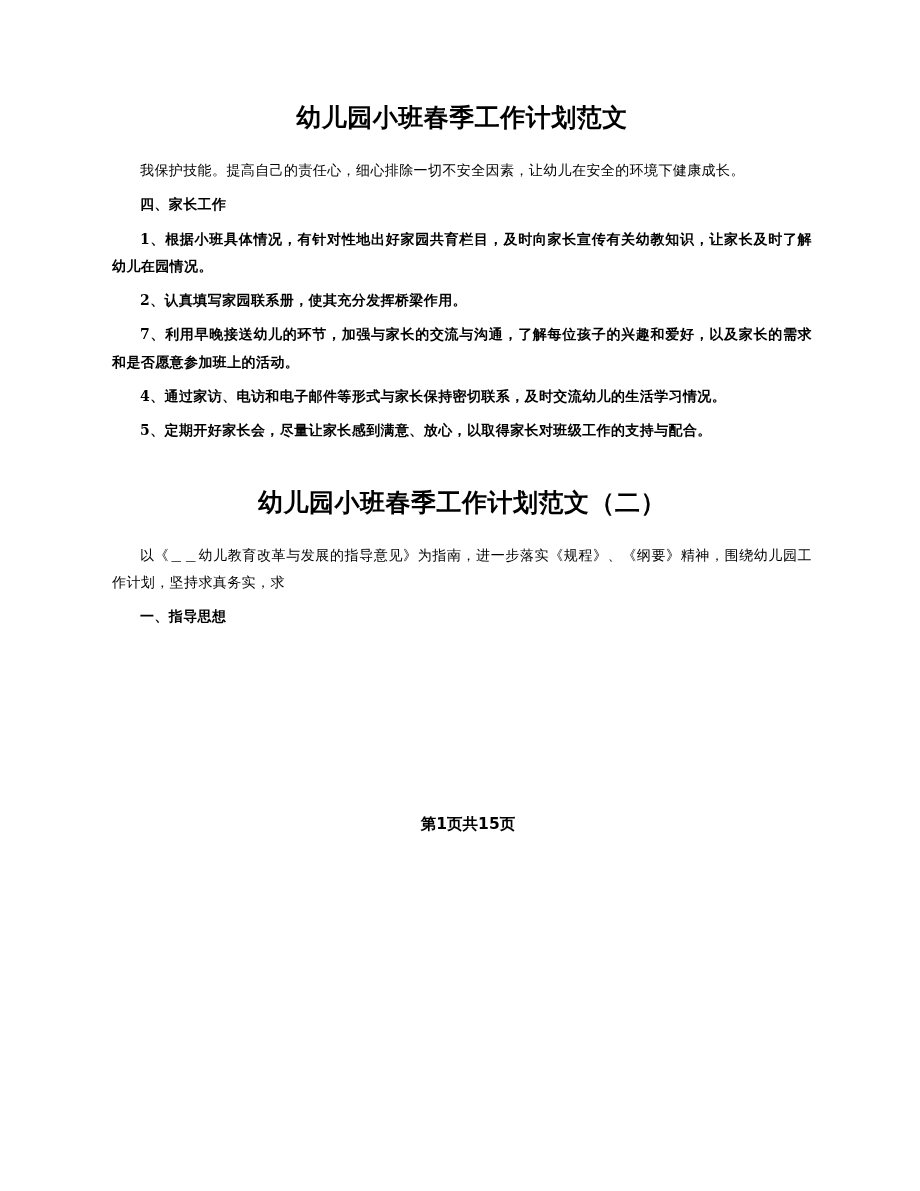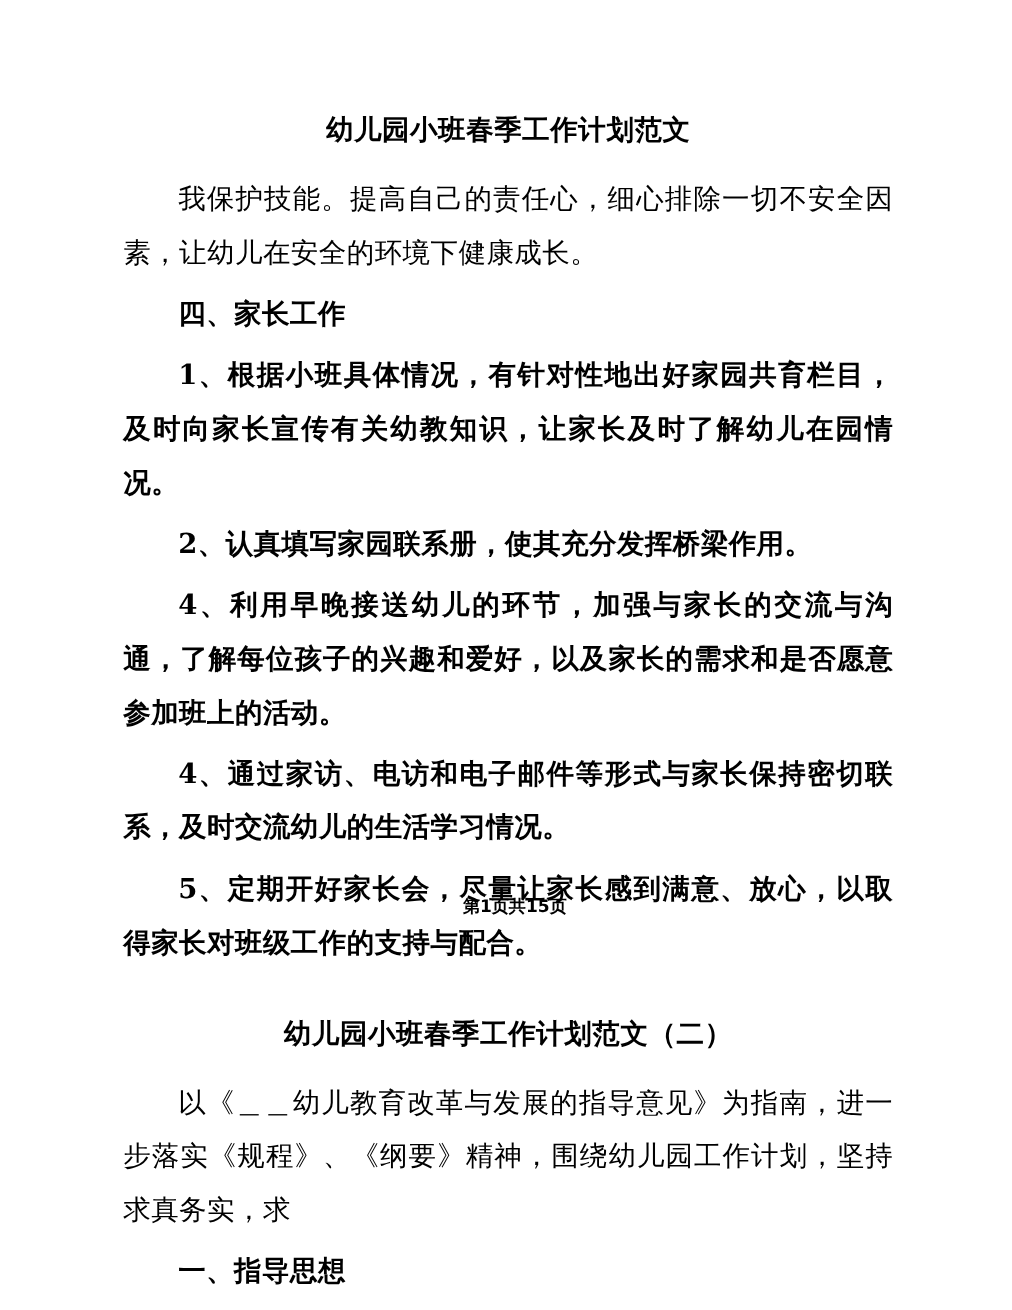--- a/index.html
+++ b/index.html
@@ -33,21 +33,21 @@
     font-weight: bold;
     text-align: center;
     margin: 0 0 22px 0;
     letter-spacing: 0.5px;
     line-height: 1.4;
   }
   h1.doc-title.second {
     margin-top: 40px;
   }
   p.para {
-    font-size: 25px;
+    font-size: 14px;
     line-height: 1.95;
     margin: 0 0 7px 0;
     text-align: justify;
     text-justify: inter-ideograph;
     text-indent: 2em;
     letter-spacing: 0.4px;
   }
   p.para.bold {
     font-weight: bold;
   }
@@ -71,21 +71,21 @@
 
 <div class="page">
   <div class="content">
 
     <h1 class="doc-title">幼儿园小班春季工作计划范文</h1>
 
     <p class="para">我保护技能。提高自己的责任心，细心排除一切不安全因素，让幼儿在安全的环境下健康成长。</p>
     <p class="para heading">四、家长工作</p>
     <p class="para bold">1、根据小班具体情况，有针对性地出好家园共育栏目，及时向家长宣传有关幼教知识，让家长及时了解幼儿在园情况。</p>
     <p class="para bold">2、认真填写家园联系册，使其充分发挥桥梁作用。</p>
-    <p class="para bold">4、利用早晚接送幼儿的环节，加强与家长的交流与沟通，了解每位孩子的兴趣和爱好，以及家长的需求和是否愿意参加班上的活动。</p>
+    <p class="para bold">7、利用早晚接送幼儿的环节，加强与家长的交流与沟通，了解每位孩子的兴趣和爱好，以及家长的需求和是否愿意参加班上的活动。</p>
     <p class="para bold">4、通过家访、电访和电子邮件等形式与家长保持密切联系，及时交流幼儿的生活学习情况。</p>
     <p class="para bold">5、定期开好家长会，尽量让家长感到满意、放心，以取得家长对班级工作的支持与配合。</p>
 
     <h1 class="doc-title second">幼儿园小班春季工作计划范文（二）</h1>
 
     <p class="para">以《＿＿幼儿教育改革与发展的指导意见》为指南，进一步落实《规程》、《纲要》精神，围绕幼儿园工作计划，坚持求真务实，求</p>
     <p class="para heading">一、指导思想</p>
 
   </div>
 

